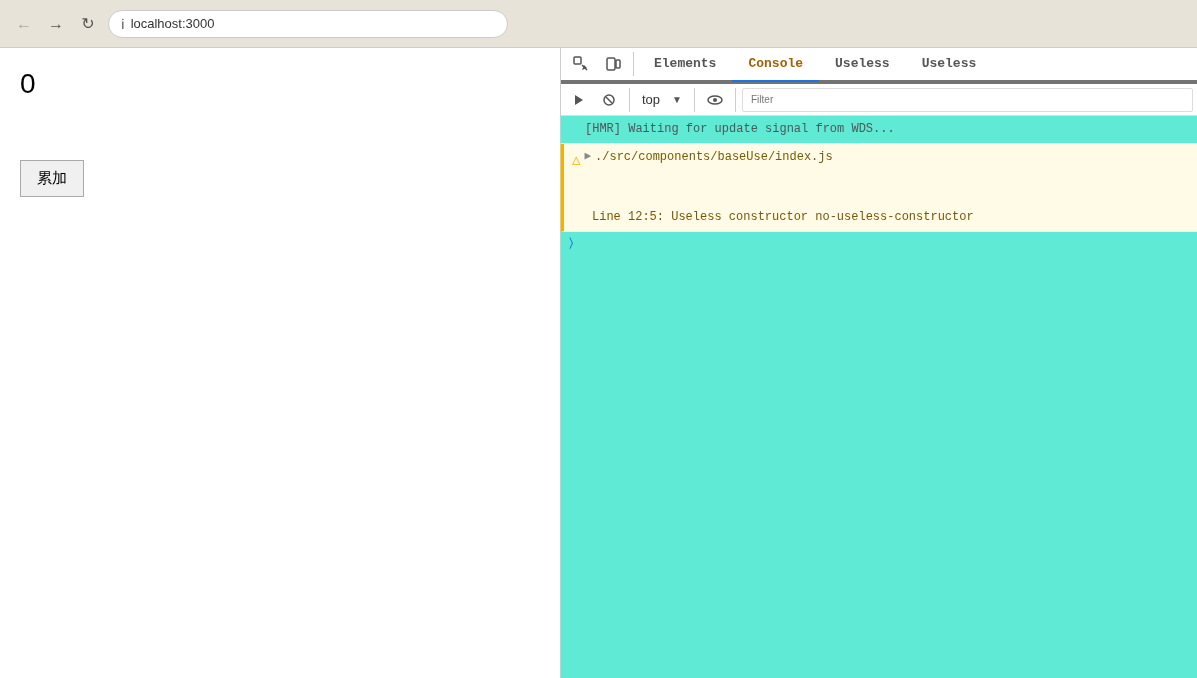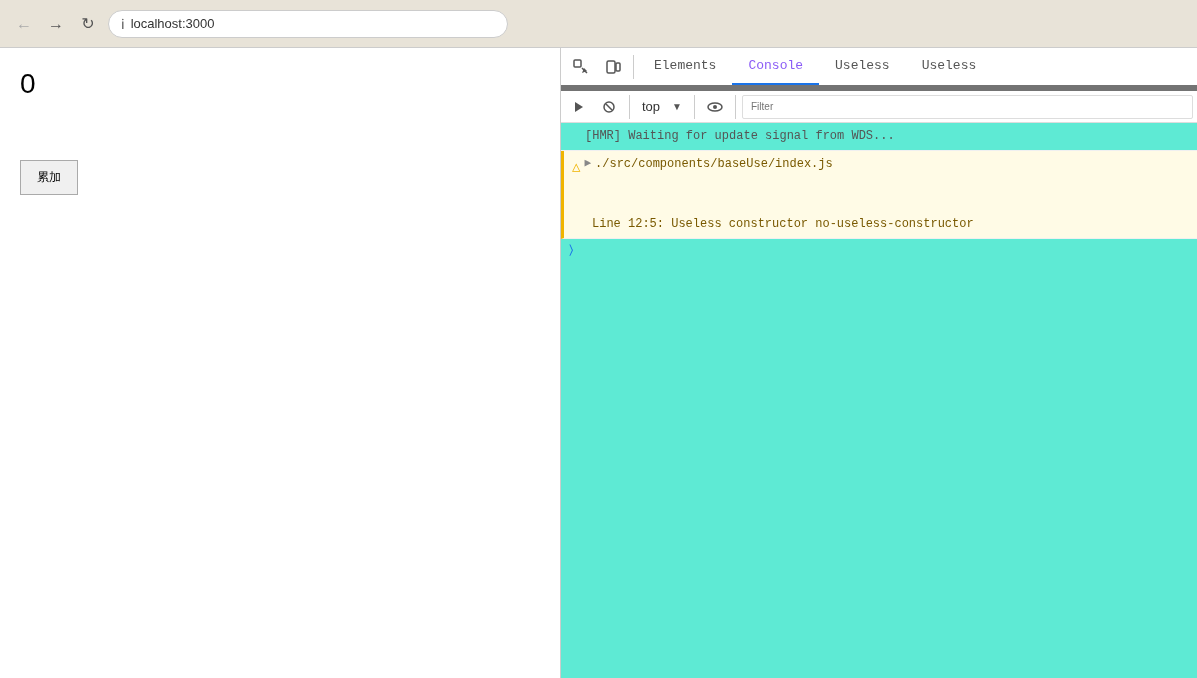--- a/index.html
+++ b/index.html
@@ -63,42 +63,43 @@
     .page-counter {
       font-size: 28px;
       font-weight: normal;
       color: #000;
       margin-bottom: 60px;
     }
     .page-button {
       border: 1px solid #aaa;
       background: #f0f0f0;
       padding: 8px 16px;
-      font-size: 12px;
+      font-size: 15px;
       cursor: pointer;
       color: #000;
     }
 
     
     .devtools {
       flex: 1;
       border-left: 1px solid #ccc;
       display: flex;
       flex-direction: column;
       background: #fff;
       font-family: 'Consolas', 'Courier New', monospace;
     }
 
     
     .devtools-top-toolbar {
       display: flex;
       align-items: center;
-      border-bottom: 6px solid #737373;
-      height: 43px;
+      border-bottom: 4px solid #737373;
+      height: 36px;
       padding: 0 4px;
+      font-weight: bold;
     }
     .devtools-icon-btn {
       width: 32px; height: 32px;
       display: flex; align-items: center; justify-content: center;
       cursor: pointer;
       color: #555;
       font-size: 16px;
       border: none; background: none;
       border-radius: 2px;
     }
@@ -112,21 +113,21 @@
       height: 36px;
       display: flex;
       align-items: center;
       font-size: 13px;
       color: #555;
       cursor: pointer;
       border-bottom: 2px solid transparent;
       white-space: nowrap;
     }
     .devtools-tab.active {
-      color: #8b5cf6;
+      color: #a16207;
       border-bottom: 2px solid #1a73e8;
     }
 
     
     .devtools-secondary-toolbar {
       display: flex;
       align-items: center;
       border-bottom: 1px solid #ddd;
       height: 32px;
       padding: 0 4px;

